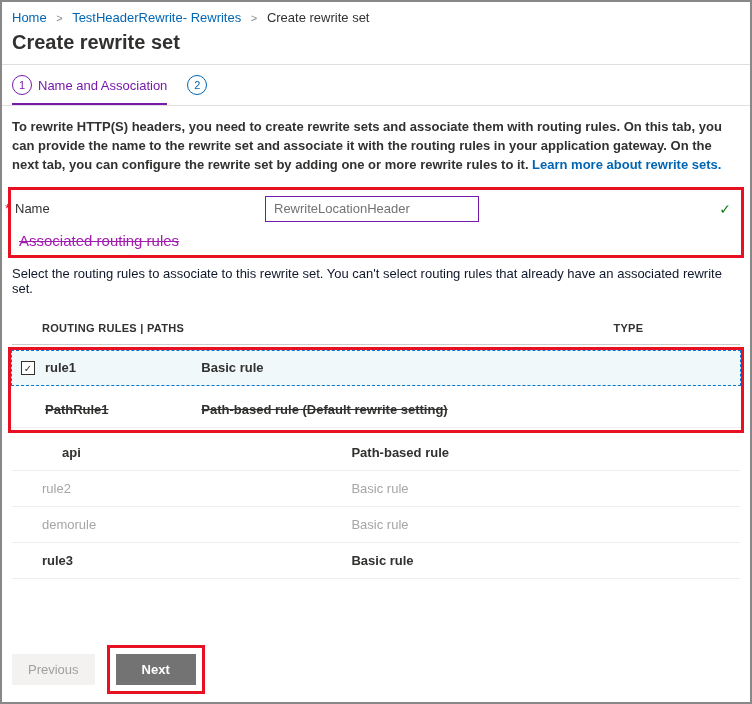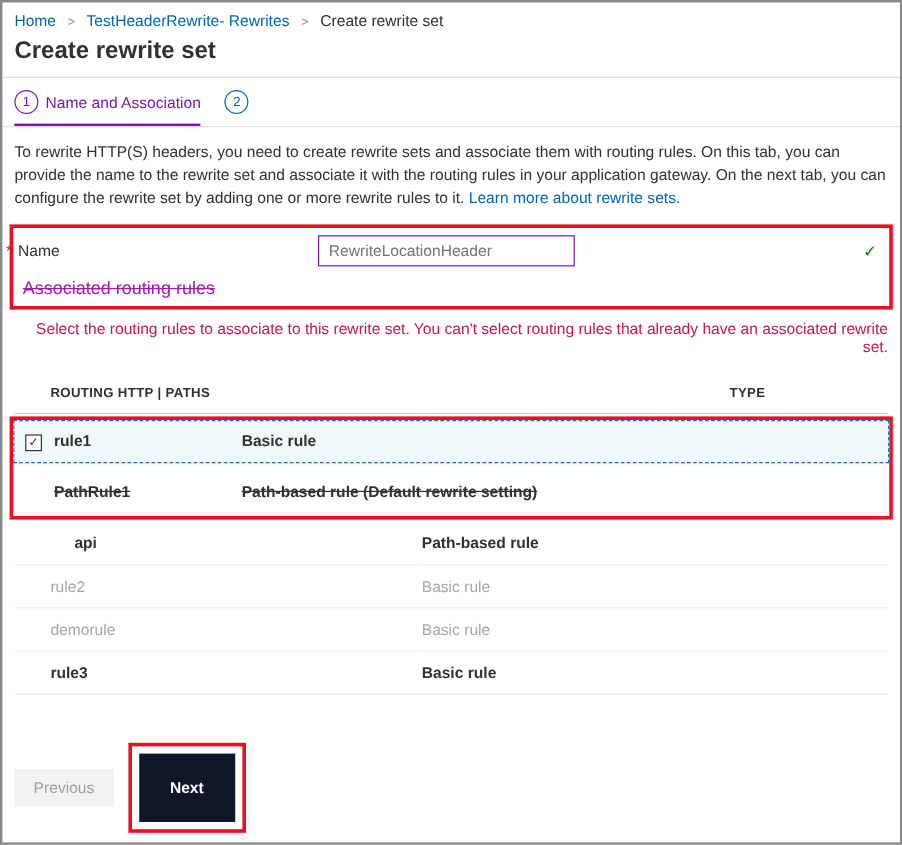--- a/index.html
+++ b/index.html
@@ -36,21 +36,21 @@
     font-weight: 400;
   }
   .tab.active { border-bottom-color: #7719aa; color: #7719aa; }
   .tab .circle {
     width: 20px; height: 20px; border-radius: 50%;
     border: 1px solid #0066b4; display: flex;
     align-items: center; justify-content: center;
     font-size: 11px; color: #0066b4;
   }
   .tab.active .circle { border-color: #7719aa; color: #7719aa; }
-  .desc { padding: 12px 10px 8px 10px; line-height: 1.45; color: #323130; }
+  .desc { padding: 12px 10px 8px 10px; line-height: 1.45; color: #323130; font-weight: bold; }
   .desc a { color: #0066b4; text-decoration: none; }
   .highlight-box {
     border: 3px solid #e81123;
     margin: 4px 6px; padding: 6px 4px 4px 4px;
   }
   .field-row { display: flex; align-items: center; gap: 10px; }
   .field-label { width: 240px; color: #323130; position: relative; }
   .req { color: #e81123; position: absolute; left: -10px; }
   .text-input {
     flex: 1; padding: 4px 28px 4px 8px;
@@ -62,21 +62,21 @@
   .check-icon {
     position: absolute; right: 6px; top: 50%;
     transform: translateY(-50%); color: #107c10;
     font-size: 14px;
   }
   .section-head {
     font-size: 15px; padding: 10px 10px 2px 4px;
     color: #a21caf; text-decoration: line-through;
   }
   .section-sub {
-    padding: 4px 10px 10px 10px; color: #be185d; text-align: right;
+    padding: 4px 10px 10px 10px; color: #0f172a;
   }
   .table-wrap { padding: 10px 10px 0 10px; }
   table { width: 100%; border-collapse: collapse; }
   th {
     text-align: left; font-size: 11px; font-weight: 600;
     padding: 6px 8px 10px 30px; color: #323130;
     letter-spacing: 0.3px;
     border-bottom: 1px solid #ccc;
   }
   th.col2 { padding-left: 0; }
@@ -113,22 +113,22 @@
   }
   .btn-prev {
     background: #f3f2f1; color: #a19f9d;
     border: none; padding: 8px 16px; font-size: 13px;
     cursor: default;
   }
   .btn-next-wrap {
     border: 3px solid #e81123; padding: 6px;
   }
   .btn-next {
-    background: #0f172a; color: #fff; border: none;
-    padding: 21px 26px; font-size: 13px; font-weight: 600;
+    background: #737373; color: #fff; border: none;
+    padding: 8px 26px; font-size: 13px; font-weight: 600;
     cursor: pointer;
   }
 </style>
 </head>
 <body>
 
 <div class="breadcrumb">
   <a href="#">Home</a>
   <span class="sep">&gt;</span>
   <a href="#">TestHeaderRewrite- Rewrites</a>
@@ -166,21 +166,21 @@
   </div>
   <div class="section-head">Associated routing rules</div>
 </div>
 
 <div class="section-sub">Select the routing rules to associate to this rewrite set. You can't select routing rules that already have an associated rewrite set.</div>
 
 <div class="table-wrap">
   <table>
     <thead>
       <tr>
-        <th>ROUTING HTTP | PATHS</th>
+        <th>ROUTING RULES | PATHS</th>
         <th class="col2">TYPE</th>
       </tr>
     </thead>
   </table>
 </div>
 
 <div class="highlight-table">
   <table>
     <tbody>
         <tr class="selected selected-outline">

